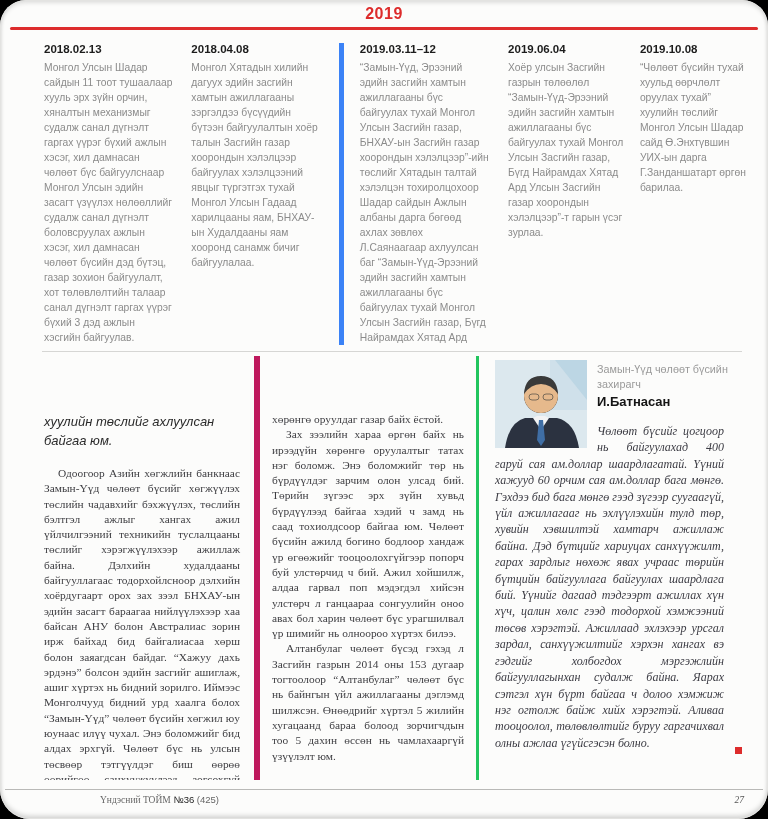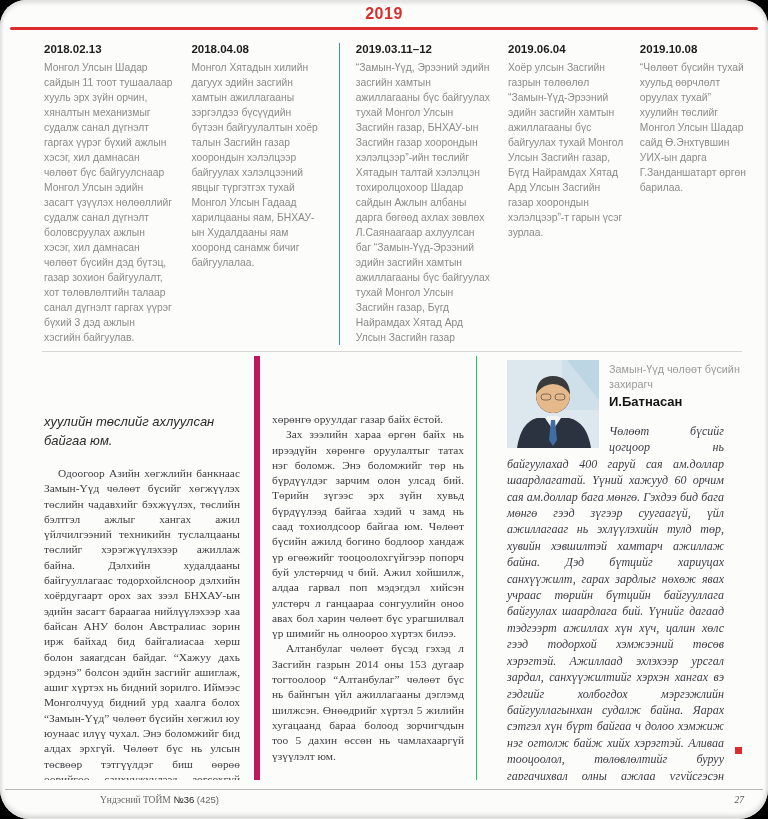--- a/index.html
+++ b/index.html
@@ -11,34 +11,34 @@
     font-family:"Liberation Sans",sans-serif;
   }
   
   .year{ text-align:center;padding-top:5px;font-size:16px;font-weight:bold;letter-spacing:.5px; }
   .red-rule{ height:3px;margin:4px 10px 0 10px;border-radius:2px; }
   
   .timeline{ display:flex;box-sizing:border-box;padding:13px 20px 0 44px;height:315px;overflow:hidden; }
   .tl-col{ box-sizing:border-box; }
   .tl-c1{ width:152px;padding-right:18px; }
   .tl-c2{ width:148px;padding-right:16px; }
-  .tl-c3{ width:170px;border-left:1px solid #3b82f6;padding-left:16px;padding-right:14px;margin-left:4px; }
+  .tl-c3{ width:170px;border-left:5px solid #3b82f6;padding-left:16px;padding-right:14px;margin-left:4px; }
   .tl-c4{ width:140px;padding-right:14px;padding-left:4px; }
   .tl-c5{ width:112px; }
   .tl-date{ font-size:11.5px;font-weight:bold;color:#1c1c1c;margin:0 0 5px 0; }
   .tl-text{ font-size:10.3px;line-height:15px;color:#8b8b8b;margin:0; }
   
   .section-rule{ height:1px;background:#d6d6d4;margin:6px 26px 0 42px; }
   
   .body{ display:flex;box-sizing:border-box;padding:4px 24px 0 42px;height:428px;overflow:hidden;
          font-family:"Liberation Serif",serif;color:#3e3e42; }
   .col{ box-sizing:border-box; }
   .col-left{ width:212px;padding:56px 14px 0 2px; }
   .col-mid{ width:222px;border-left:6px solid #be185d;padding:56px 12px 0 12px; }
-  .col-right{ width:266px;border-left:1px solid #22c55e;padding:2px 2px 0 30px;position:relative; }
+  .col-right{ width:266px;border-left:3px solid #22c55e;padding:2px 2px 0 16px;position:relative; }
   .lead-heading{ font-family:"Liberation Sans",sans-serif;font-style:italic;font-size:13px;
                  line-height:19px;color:#2a2a2a;margin:0 0 16px 0; }
   .para{ font-size:11.4px;line-height:15.3px;text-align:justify;margin:0; }
   .para.indent{ text-indent:14px; }
   
   .photo{ float:left;width:92px;height:88px;margin:2px 10px 6px 0;background:#dde8ee;display:block; }
   .caption{ padding-top:4px;font-size:10.8px;line-height:15px;color:#9a9a9a;
             font-family:"Liberation Sans",sans-serif; }
   .caption .name{ display:block;font-size:13px;font-weight:bold;color:#141414;margin-top:2px; }
   .quote{ font-size:12px;line-height:16.4px;font-style:italic;text-align:justify;

